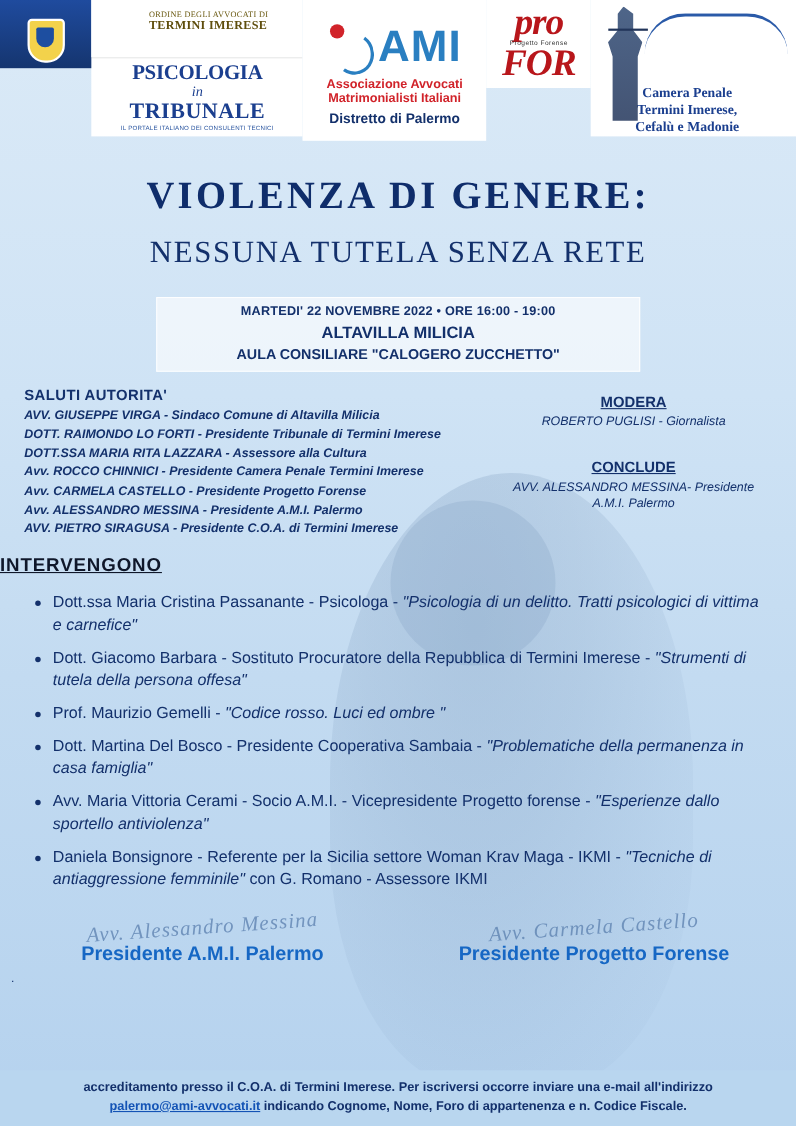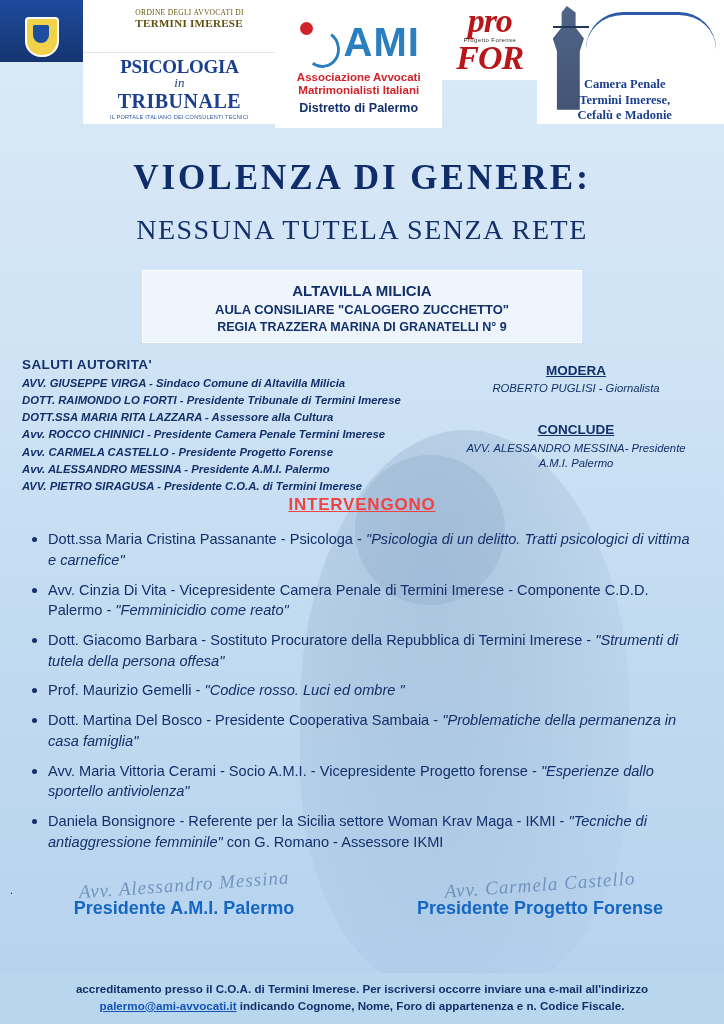--- a/index.html
+++ b/index.html
@@ -371,26 +371,27 @@
     font-style: italic;
     color: #13306b;
     margin-top: 4px;
     line-height: 1.35;
   }
 
   
   .intervengono-title {
     position: relative;
     z-index: 3;
-    text-align: center;
+    text-align: left;
     font-size: 17px;
     font-weight: bold;
-    color: #ef4444;
+    color: #0f172a;
     text-decoration: underline;
     letter-spacing: 0.8px;
+    margin-top: 14px;
   }
   .speakers {
     position: relative;
     z-index: 3;
     margin: 14px 26px 0 32px;
     padding: 0;
     list-style: none;
   }
   .speakers li {
     position: relative;
@@ -528,23 +529,23 @@
 Termini Imerese,
 Cefalù e Madonie</div>
   </div>
 
 </div>
 
 <div class="title-main">VIOLENZA  DI  GENERE:</div>
 <div class="title-sub">NESSUNA TUTELA SENZA RETE</div>
 
 <div class="event-box">
+  <div class="e1">MARTEDI' 22 NOVEMBRE 2022 • ORE 16:00 - 19:00</div>
   <div class="e2">ALTAVILLA MILICIA</div>
   <div class="e3">AULA CONSILIARE  "CALOGERO ZUCCHETTO"</div>
-  <div class="e4">REGIA TRAZZERA MARINA DI GRANATELLI N° 9</div>
 </div>
 
 <div class="mid-section">
   <div class="saluti">
     <div class="saluti-title">SALUTI  AUTORITA'</div>
     <div class="saluti-item">AVV. GIUSEPPE VIRGA - Sindaco Comune di Altavilla Milicia</div>
     <div class="saluti-item">DOTT. RAIMONDO LO FORTI - Presidente Tribunale di Termini Imerese</div>
     <div class="saluti-item">DOTT.SSA MARIA RITA LAZZARA - Assessore alla Cultura</div>
     <div class="saluti-item">Avv. ROCCO CHINNICI - Presidente Camera Penale Termini Imerese</div>
     <div class="saluti-item">Avv. CARMELA CASTELLO - Presidente Progetto Forense</div>
@@ -558,23 +559,20 @@
     <div class="conclude-name">AVV. ALESSANDRO MESSINA- Presidente</div>
     <div class="conclude-name" style="margin-top:0;">A.M.I. Palermo</div>
   </div>
 </div>
 
 <div class="intervengono-title">INTERVENGONO</div>
 
 <ul class="speakers">
   <li>
     <span>Dott.ssa Maria Cristina Passanante - Psicologa - </span><span class="q">"Psicologia di un delitto. Tratti psicologici di vittima e carnefice"</span>
-  </li>
-  <li>
-    <span>Avv. Cinzia Di Vita - Vicepresidente Camera Penale di Termini Imerese - Componente C.D.D. Palermo - </span><span class="q">"Femminicidio come reato"</span>
   </li>
   <li>
     <span>Dott. Giacomo Barbara - Sostituto Procuratore della Repubblica di Termini Imerese - </span><span class="q">"Strumenti di tutela della persona offesa"</span>
   </li>
   <li>
     <span>Prof. Maurizio Gemelli - </span><span class="q">"Codice rosso. Luci ed ombre "</span>
   </li>
   <li>
     <span>Dott. Martina Del Bosco - Presidente Cooperativa Sambaia - </span><span class="q">"Problematiche della permanenza in casa famiglia"</span>
   </li>

